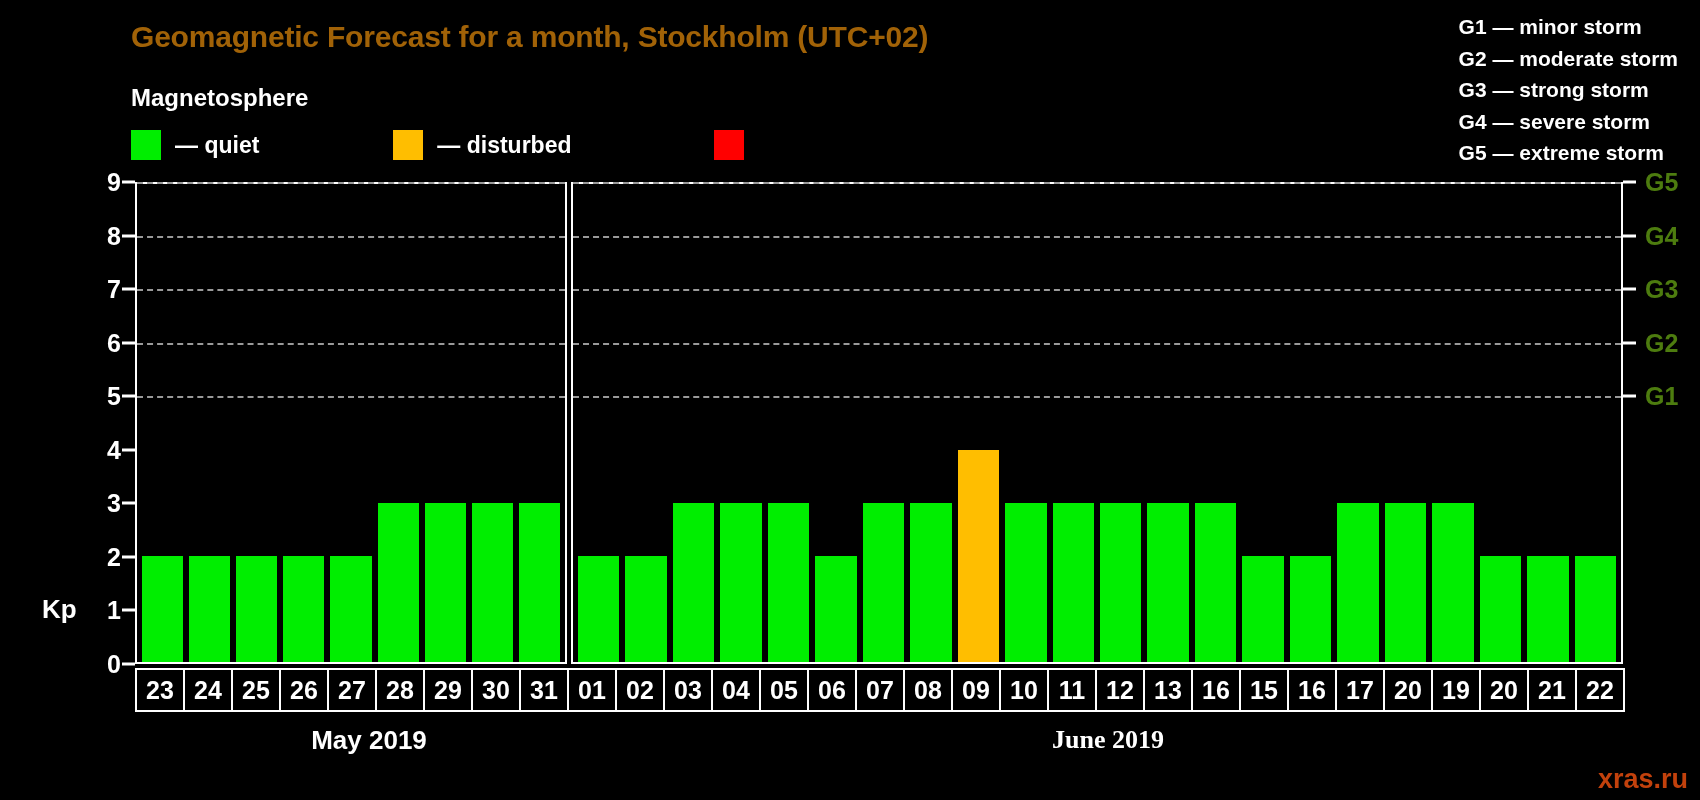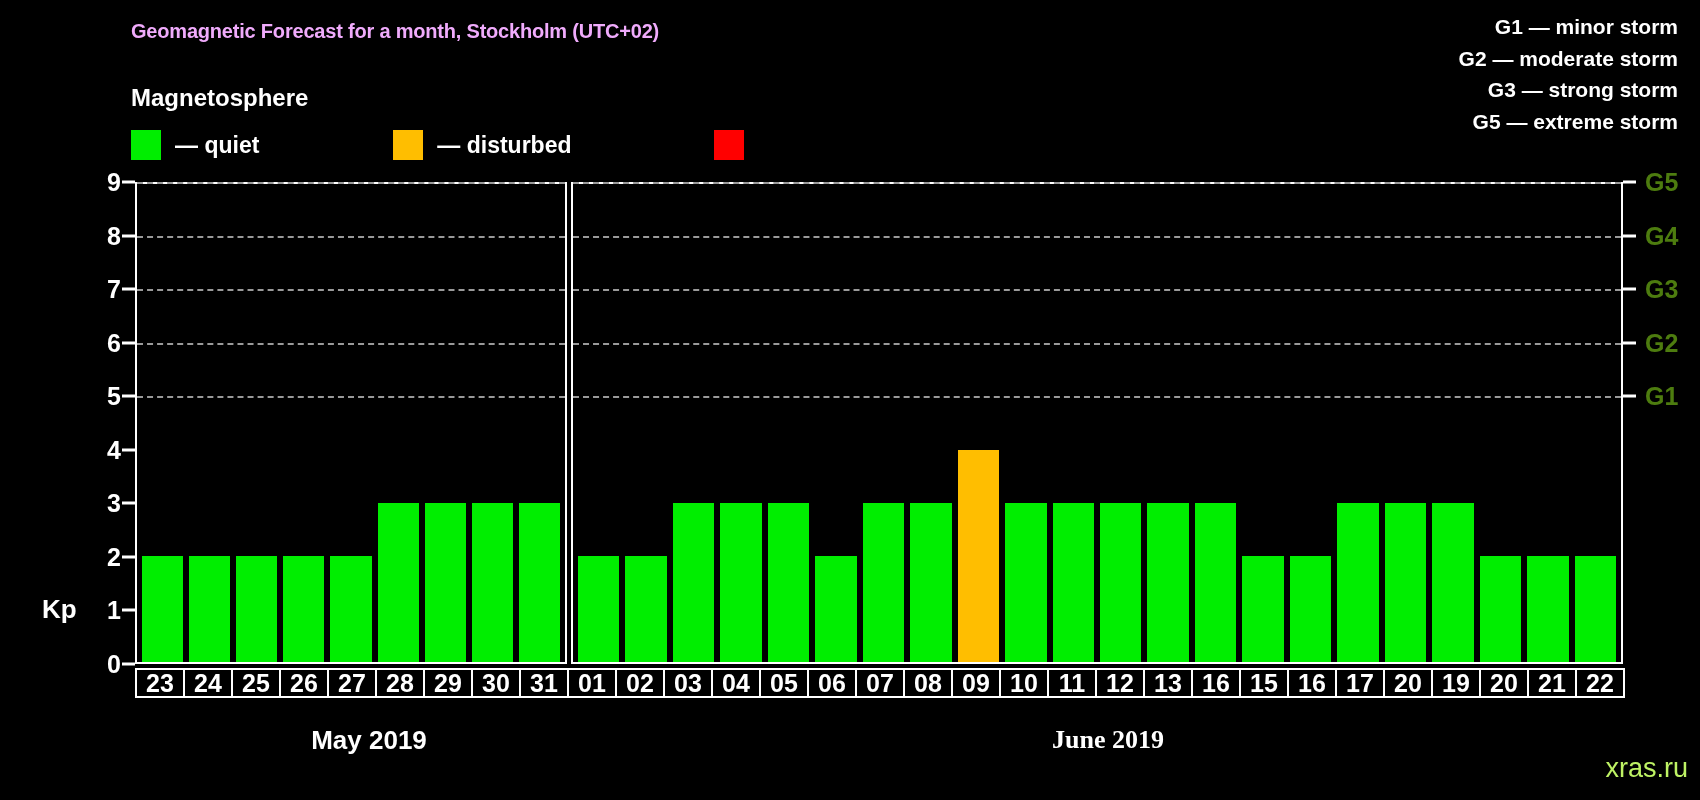--- a/index.html
+++ b/index.html
@@ -7,21 +7,21 @@
   body {
     width:1700px; height:800px;
     background:#000; color:#fff;
     font-family:"Liberation Sans", sans-serif;
     overflow:hidden; position:relative;
   }
 
   
   #title {
     position:absolute; left:131px; top:20px;
-    font-size:20px; font-weight:bold; color:#f0abfc;
+    font-size:30px; font-weight:bold; color:#a16207;
     letter-spacing:-0.2px; white-space:nowrap;
   }
   #magnetosphere-label {
     position:absolute; left:131px; top:84px;
     font-size:24px; font-weight:bold; color:#ffffff;
   }
 
   
   #kp-legend {
     position:absolute; left:131px; top:130px;
@@ -32,21 +32,21 @@
     width:30px; height:30px; display:inline-block;
   }
   #kp-legend .legend-text {
     font-size:23px; font-weight:bold; color:#fff;
     margin-left:14px; white-space:nowrap;
   }
 
   
   #g-legend {
     position:absolute; right:22px; top:11px;
-    text-align:right;
+    text-align:left;
   }
   #g-legend .g-row {
     font-size:21px; font-weight:bold; color:#ffffff;
     line-height:31.5px; white-space:nowrap;
   }
 
   
   #plot-area {
     position:absolute;
     left:135px; top:182px;
@@ -101,21 +101,21 @@
     transform:translateY(-50%); white-space:nowrap;
   }
   #y-axis-right .tickmark {
     position:absolute; left:0; width:13px; height:0;
     border-top:3px solid #ffffff; transform:translateY(-50%);
   }
 
   
   #day-row {
     position:absolute; left:135px; top:668px;
-    width:1488px; height:30px;
+    width:1488px; height:44px;
     display:flex;
   }
   #day-row .group { display:flex; height:100%; }
   #group-may  { width:432px; }
   #group-june { width:1056px; }
   .day-cell {
     flex:1 1 0; height:100%;
     border:2px solid #ffffff;
     margin-right:-2px;
     display:flex; align-items:center; justify-content:center;
@@ -126,22 +126,22 @@
   
   .month-label {
     position:absolute; top:740px;
     font-size:26px; font-weight:bold; color:#ffffff;
     transform:translate(-50%,-50%); white-space:nowrap;
   }
   #month-may  { left:369px; }
   #month-june { left:1108px;font-family:Liberation Serif, serif; }
 
   #watermark {
-    position:absolute; right:12px; bottom:16px;
-    font-size:27px; font-weight:normal; color:#bef264;
+    position:absolute; right:12px; bottom:5px;
+    font-size:27px; font-weight:bold; color:#c2410c;
   }
 </style>
 </head>
 <body>
 
 <div id="title">Geomagnetic Forecast for a month, Stockholm (UTC+02)</div>
 <div id="magnetosphere-label">Magnetosphere</div>
 
 <div id="kp-legend">
     <div class="legend-entry">
@@ -154,20 +154,21 @@
     </div>
     <div class="legend-entry" style="margin-left: 142px;">
       <span class="swatch" style="background: rgb(255, 0, 0);"></span>
     </div>
   </div>
 
 <div id="g-legend">
     <div class="g-row">G1 — minor storm</div>
     <div class="g-row">G2 — moderate storm</div>
     <div class="g-row">G3 — strong storm</div>
+    <div class="g-row">G4 — severe storm</div>
     <div class="g-row">G5 — extreme storm</div>
   </div>
 
 <div id="y-axis-left">
   <div id="kp-axis-title">Kp</div>
 <div class="ytick" style="top: 0px;">9</div>
     <div class="tickmark" style="top: 0px;"></div>
     <div class="ytick" style="top: 53.5556px;">8</div>
     <div class="tickmark" style="top: 53.5556px;"></div>
     <div class="ytick" style="top: 107.111px;">7</div>

